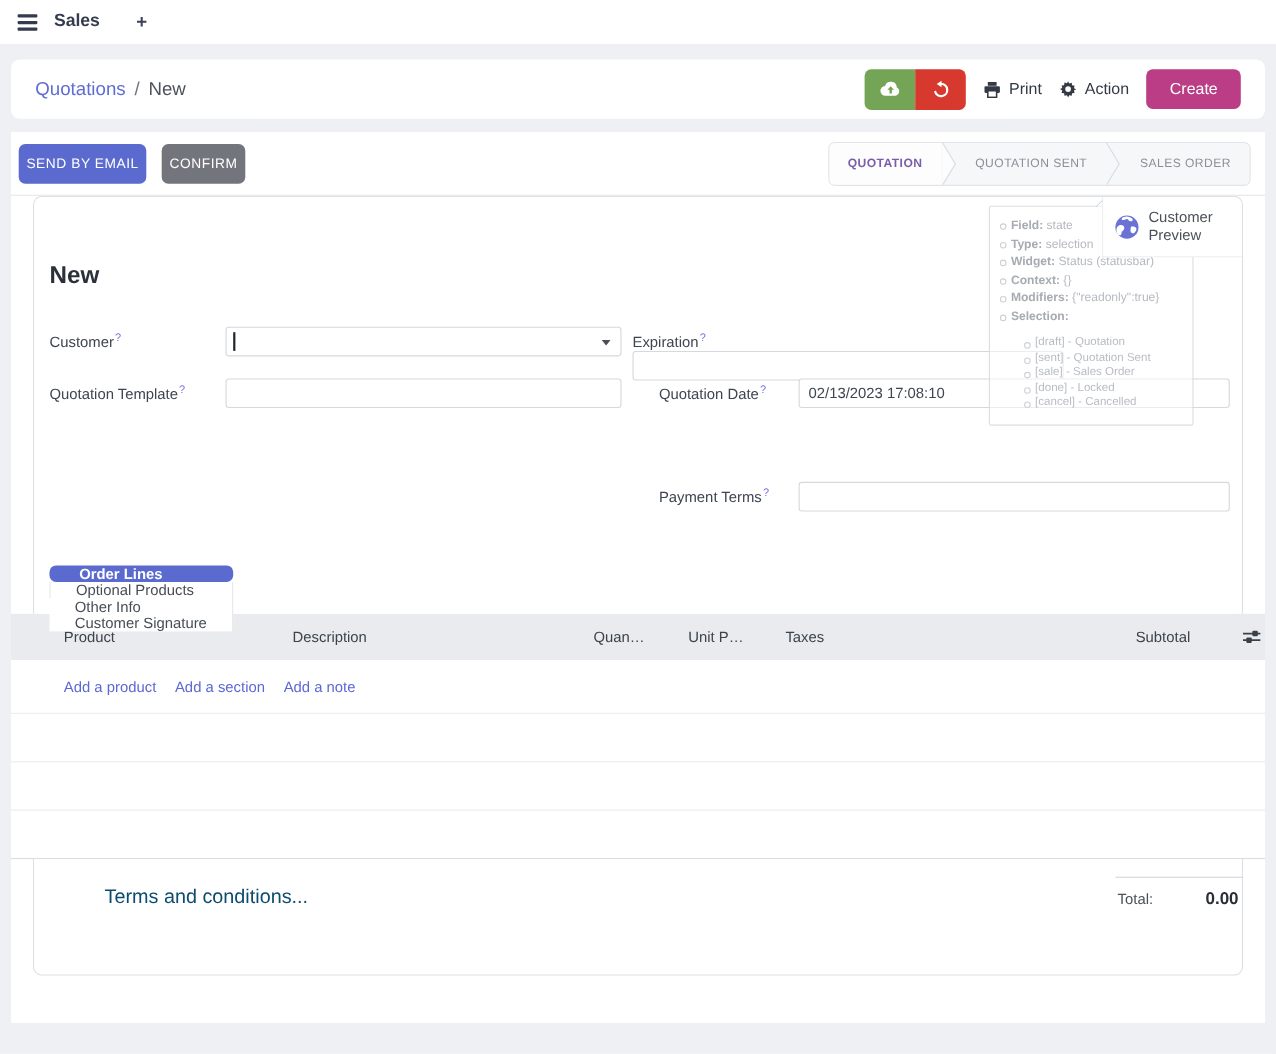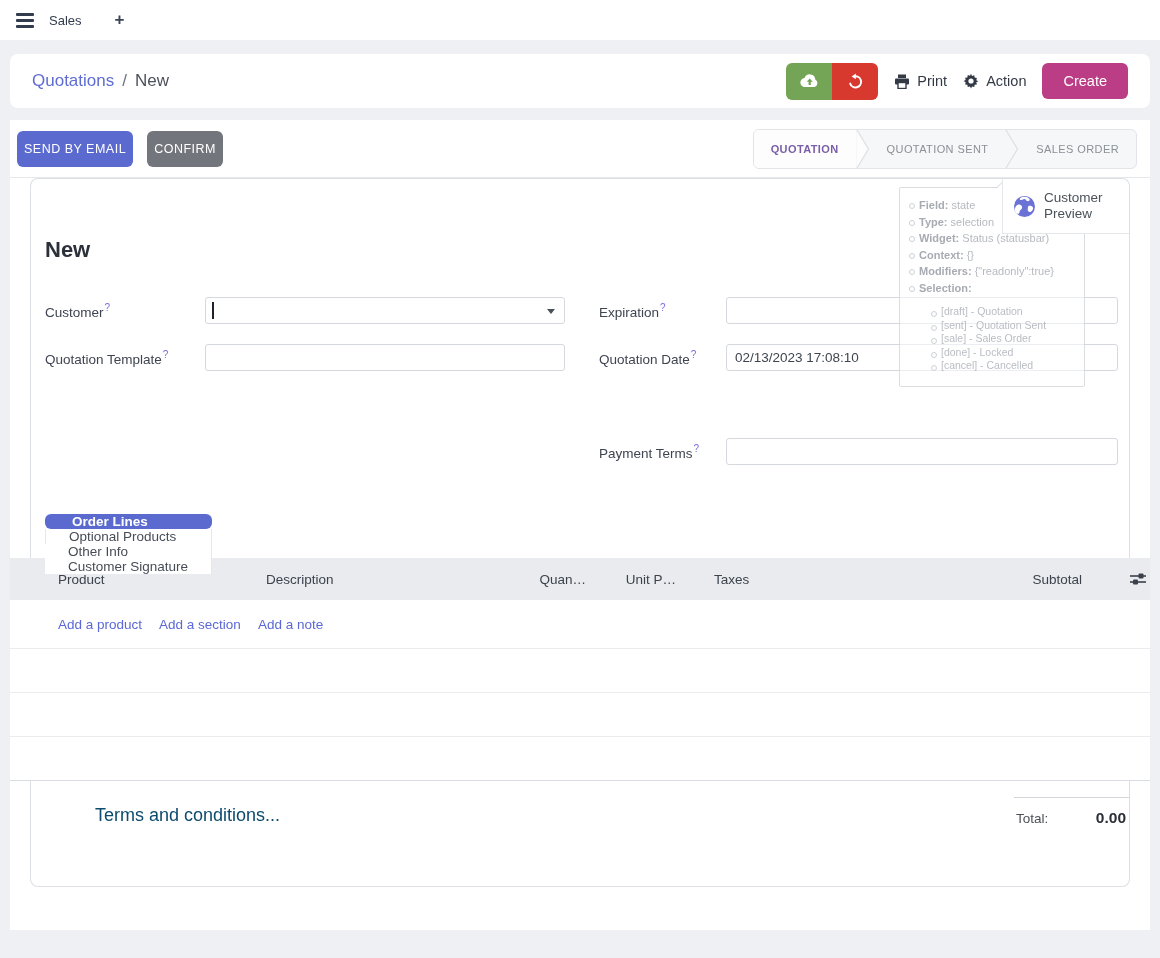--- a/index.html
+++ b/index.html
@@ -8,21 +8,21 @@
     background:#eef0f3;
     font-family:"Liberation Sans", sans-serif;
     position:relative; overflow:hidden;
     -webkit-font-smoothing:antialiased;
   }
 
   
   .navbar { height:40px; background:#fff; display:flex; align-items:center; padding:0 16px; gap:15px; }
   .hamburger { display:flex; flex-direction:column; gap:3px; cursor:pointer; }
   .hamburger span { width:18px; height:3px; background:#333b4e; border-radius:1px; }
-  .app-name { font-size:13px; color:#333b4e; font-weight:400; cursor:pointer; }
+  .app-name { font-size:16px; color:#333b4e; font-weight:700; cursor:pointer; }
   .nav-plus { font-size:17px; color:#3c4355; font-weight:700; cursor:pointer; margin-left:18px; }
 
   .top-gap { height:14px; }
 
   
   .control-panel { margin:0 10px; height:54px; background:#fff; border-radius:8px;
     display:flex; align-items:center; justify-content:space-between; padding:0 22px; }
   .breadcrumb { font-size:17px; display:flex; gap:8px; align-items:baseline; }
   .bc-parent { color:#5e6cd4; cursor:pointer; }
   .bc-sep { color:#6d737c; }
@@ -96,21 +96,21 @@
     font-family:inherit; font-size:13.5px; color:#3f4550; padding:4px 8px; outline:none; width:100%; }
   .f-left .inp-wrap { width:360px; }
   .f-right .inp-wrap { width:392px; }
   .caret-down { position:absolute; right:10px; top:12px; width:0; height:0;
     border-left:4.5px solid transparent; border-right:4.5px solid transparent;
     border-top:5px solid #4a4f58; cursor:pointer; }
   .text-cursor { position:absolute; left:7px; top:5px; width:1.5px; height:17px; background:#1f232b; }
 
   .f-c  { top:118px; left:14px; }
   .f-qt { top:165px; left:14px; }
-  .f-e  { top:118px; left:568px; }
+  .f-e  { top:118px; left:544px;flex-direction:column; }
   .f-qd { top:165px; left:568px; }
   .f-p  { top:212px; left:568px; }
   .f-pt { top:259px; left:568px; }
 
   
   .tabs { position:absolute; bottom:0; left:14px; display:flex; align-items:stretch; height:44px;flex-direction:column; }
   .tab { display:flex; align-items:center; padding:0 23px; font-size:13.5px; color:#474d56;
     background:#fff; border-right:1px solid #e5e7ea; cursor:pointer; white-space:nowrap; }
   .tab.first-inactive { border-left:1px solid #e5e7ea; }
   .tab.active { background:#5b6ace; color:#fff; font-weight:700; border-radius:6px;

